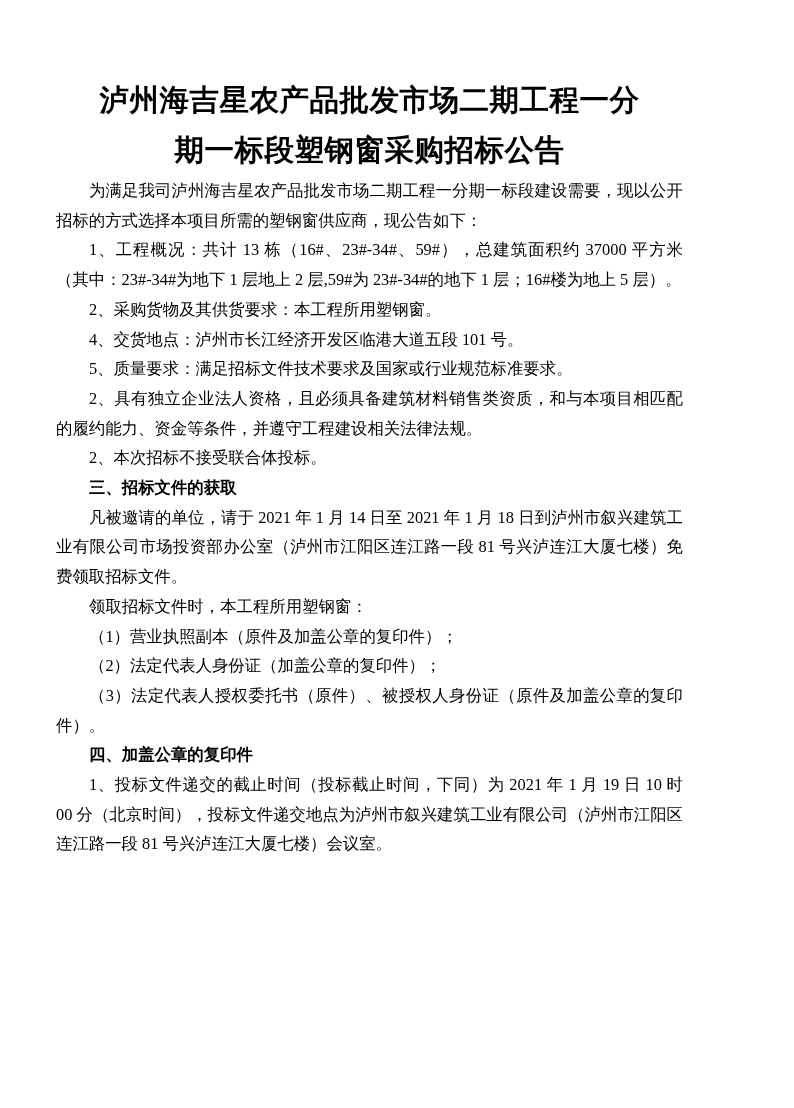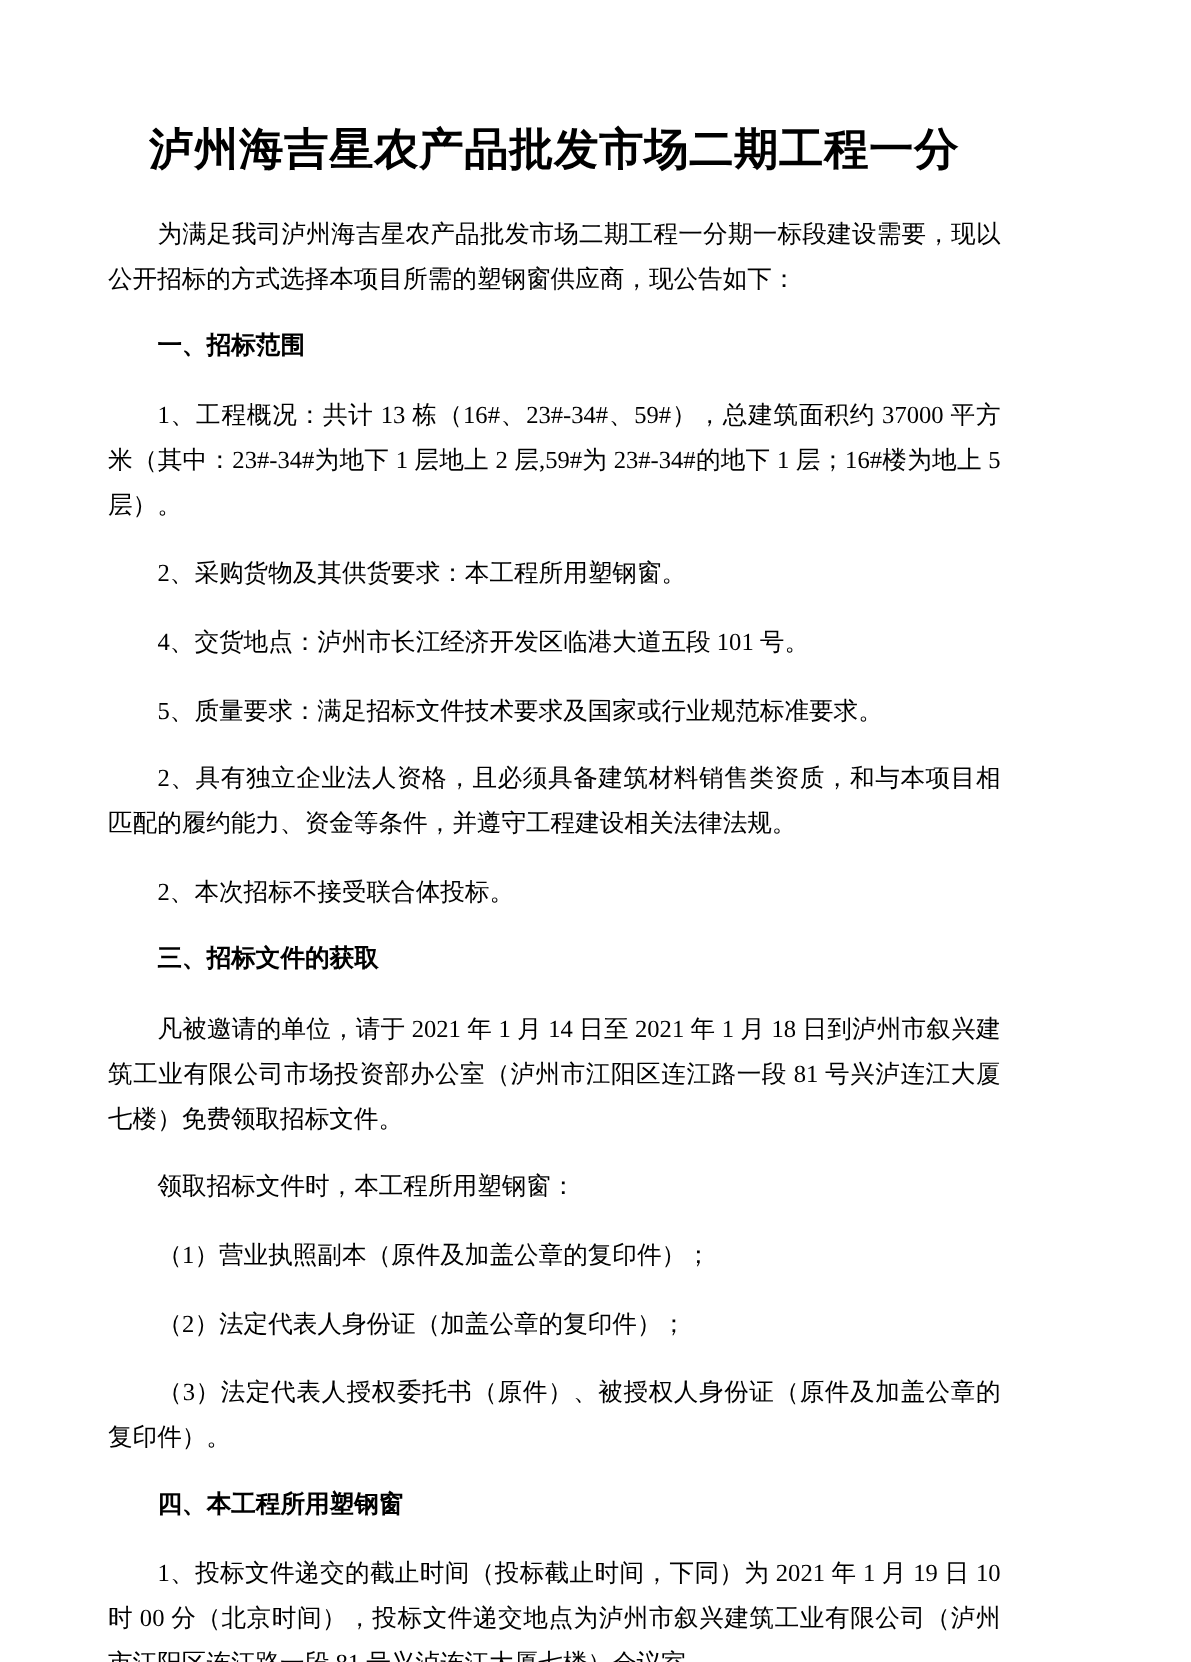--- a/index.html
+++ b/index.html
@@ -26,21 +26,21 @@
     line-height: 50px;
     text-align: center;
     color: #000000;
     letter-spacing: 0.5px;
   }
   .doc-title .title-line {
     display: block;
     white-space: nowrap;
   }
   .body-text p {
-    margin: 16px;
+    margin: 0;
     font-family: "Liberation Serif", "DejaVu Serif", serif;
     font-size: 16.4px;
     line-height: 29.7px;
     text-align: justify;
     text-indent: 33px;
     color: #000000;
   }
   .body-text p.heading {
     font-family: "Liberation Sans", "DejaVu Sans", sans-serif;
     font-weight: bold;
@@ -48,35 +48,35 @@
   }
 </style>
 </head>
 <body>
 
 <div class="page">
   <div class="content">
 
     <h1 class="doc-title">
       <span class="title-line">泸州海吉星农产品批发市场二期工程一分</span>
+      <span class="title-line">期一标段塑钢窗采购招标公告</span>
     </h1>
 
     <div class="body-text">
       <p>为满足我司泸州海吉星农产品批发市场二期工程一分期一标段建设需要，现以公开招标的方式选择本项目所需的塑钢窗供应商，现公告如下：</p>
-      <p class="heading">一、招标范围</p>
       <p>1、工程概况：共计 13 栋（16#、23#-34#、59#），总建筑面积约 37000 平方米（其中：23#-34#为地下 1 层地上 2 层,59#为 23#-34#的地下 1 层；16#楼为地上 5 层）。</p>
       <p>2、采购货物及其供货要求：本工程所用塑钢窗。</p>
       <p>4、交货地点：泸州市长江经济开发区临港大道五段 101 号。</p>
       <p>5、质量要求：满足招标文件技术要求及国家或行业规范标准要求。</p>
       <p>2、具有独立企业法人资格，且必须具备建筑材料销售类资质，和与本项目相匹配的履约能力、资金等条件，并遵守工程建设相关法律法规。</p>
       <p>2、本次招标不接受联合体投标。</p>
       <p class="heading">三、招标文件的获取</p>
       <p>凡被邀请的单位，请于 2021 年 1 月 14 日至 2021 年 1 月 18 日到泸州市叙兴建筑工业有限公司市场投资部办公室（泸州市江阳区连江路一段 81 号兴泸连江大厦七楼）免费领取招标文件。</p>
       <p>领取招标文件时，本工程所用塑钢窗：</p>
       <p>（1）营业执照副本（原件及加盖公章的复印件）；</p>
       <p>（2）法定代表人身份证（加盖公章的复印件）；</p>
       <p>（3）法定代表人授权委托书（原件）、被授权人身份证（原件及加盖公章的复印件）。</p>
-      <p class="heading">四、本工程所用塑钢窗</p>
+      <p class="heading">四、加盖公章的复印件</p>
       <p>1、投标文件递交的截止时间（投标截止时间，下同）为 2021 年 1 月 19 日 10 时 00 分（北京时间），投标文件递交地点为泸州市叙兴建筑工业有限公司（泸州市江阳区连江路一段 81 号兴泸连江大厦七楼）会议室。</p>
     </div>
 
   </div>
 </div>
 
 </body></html>

